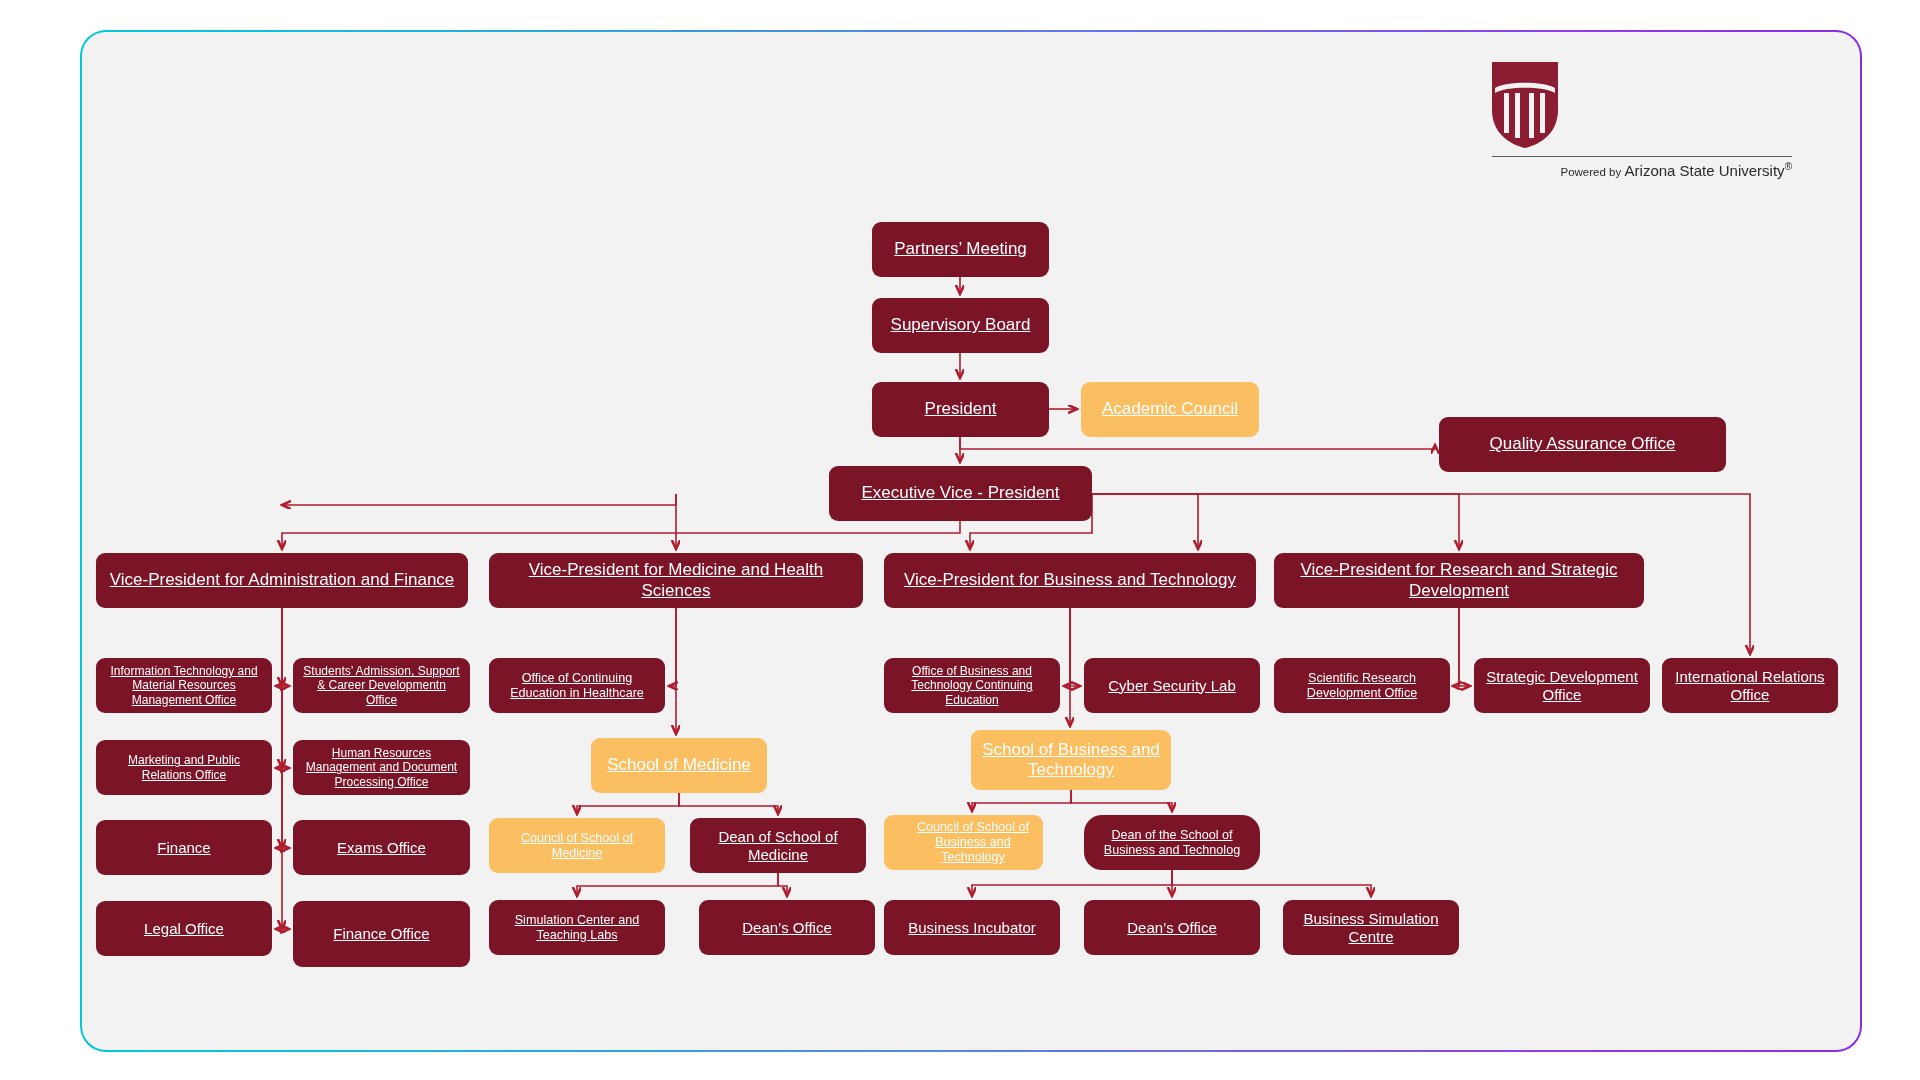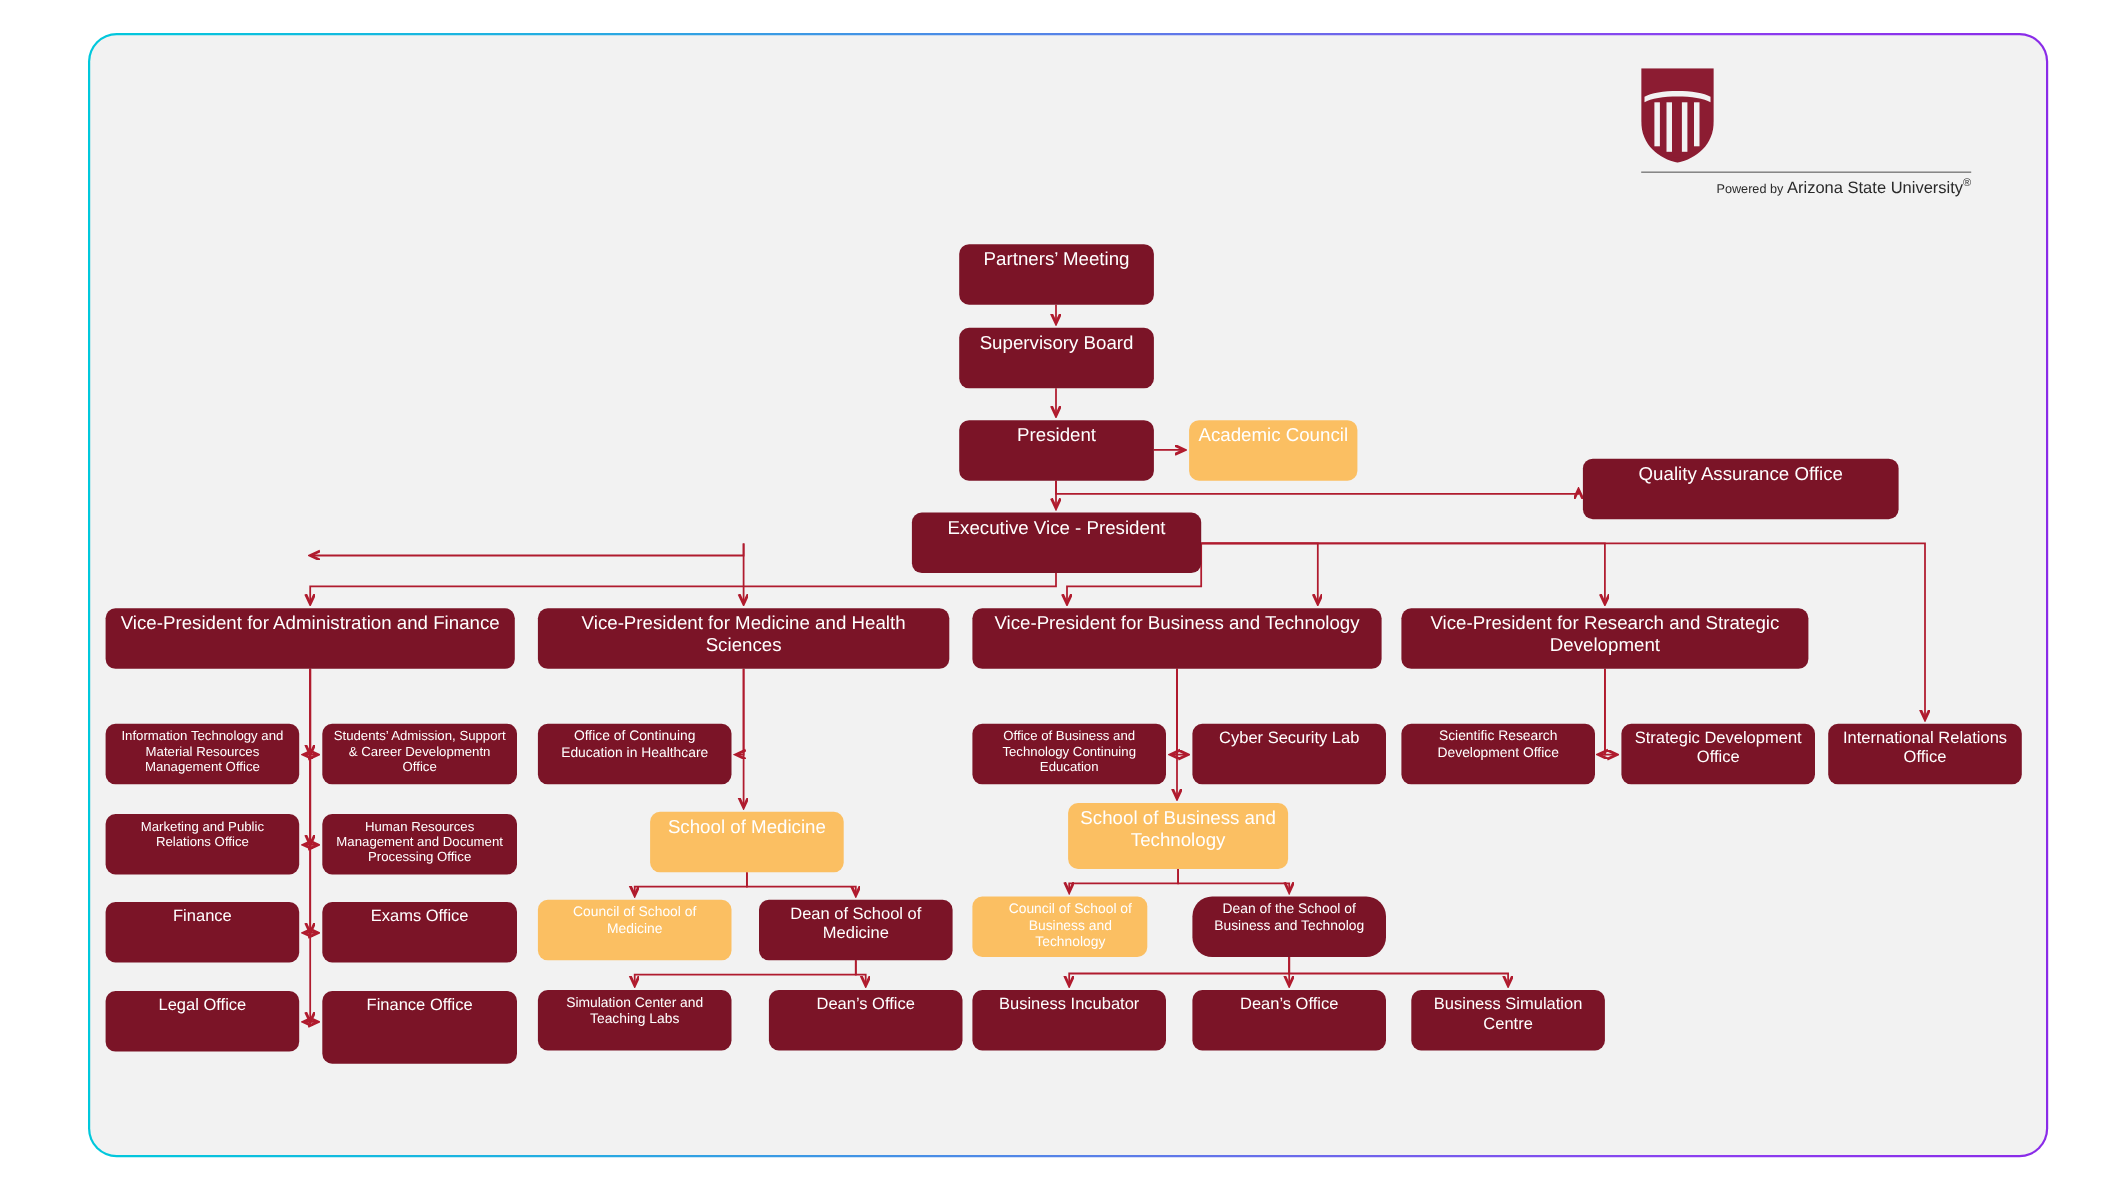--- a/index.html
+++ b/index.html
@@ -62,26 +62,27 @@
   #logo-powered .pw { font-size: 11.5px; }
   #logo-powered .reg { font-size: 10px; vertical-align: super; }
 
   
   #wires { position: absolute; left: 0; top: 0; width: 1920px; height: 1080px; }
   #wires path, #wires line { fill: none; stroke: #B01B2E; stroke-width: 1.6; }
 
   
   .node {
     position: absolute;
-    display: flex; justify-content: center;
+    display: flex; align-items: center; justify-content: center;
     text-align: center;
     border-radius: 9px;
     color: #FFFFFF;
     padding: 4px 8px;
     line-height: 1.18;
+    text-decoration: underline;
   }
   .maroon { background: #7B1427; }
   .amber  { background: #FBBF62; }
   .f17 { font-size: 17px; }
   .f15 { font-size: 15px; }
   .f13 { font-size: 12.6px; }
   .f12 { font-size: 12px; }
 </style>
 </head>
 <body>
@@ -170,21 +171,21 @@
   <div id="nodes">
       <div class="node maroon f17" style="left: 872px; top: 222px; width: 177px; height: 55px;">
         <span>Partners’ Meeting</span>
       </div>
       <div class="node maroon f17" style="left: 872px; top: 298px; width: 177px; height: 55px;">
         <span>Supervisory Board</span>
       </div>
       <div class="node maroon f17" style="left: 872px; top: 382px; width: 177px; height: 55px;">
         <span>President</span>
       </div>
-      <div class="node amber f17" style="left: 1081px; top: 382px; width: 153px; height: 55px;">
+      <div class="node amber f17" style="left: 1081px; top: 382px; width: 178px; height: 55px;">
         <span>Academic Council</span>
       </div>
       <div class="node maroon f17" style="left: 1439px; top: 417px; width: 287px; height: 55px;">
         <span>Quality Assurance Office</span>
       </div>
       <div class="node maroon f17" style="left: 829px; top: 466px; width: 263px; height: 55px;">
         <span>Executive Vice - President</span>
       </div>
       <div class="node maroon f17" style="left: 96px; top: 553px; width: 372px; height: 55px;">
         <span>Vice-President for Administration and Finance</span>

